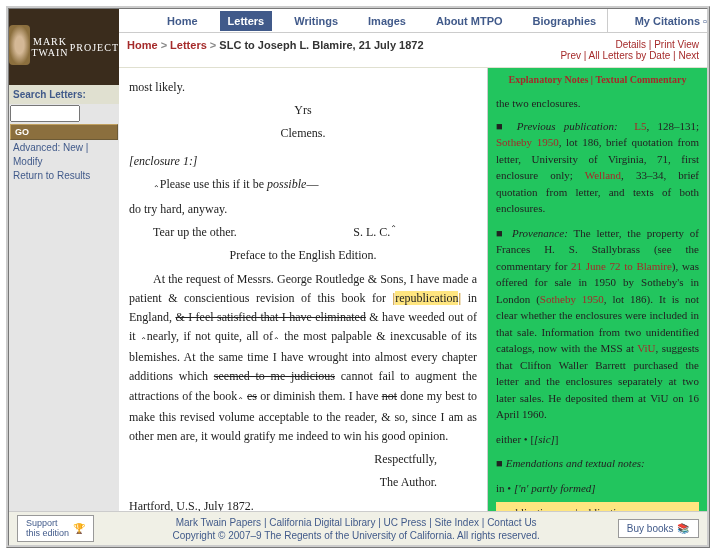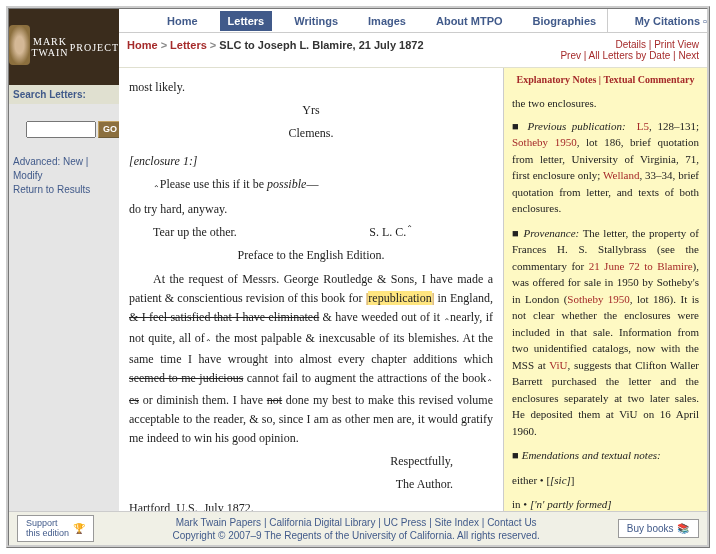--- a/index.html
+++ b/index.html
@@ -79,21 +79,21 @@
   background: #e5e5e5;
   padding: 0;
   font-size: 10px;
 }
 .search-hdr {
   background: #e0e0d0;
   padding: 4px;
   font-weight: bold;
   color: #415a8a;
 }
-.search-row { padding: 17px; display: flex; gap: 2px; }
+.search-row { padding: 1px; display: flex; gap: 2px; flex-direction: column; }
 .search-row input { width: 70px; font-size: 10px; }
 .go-btn {
   background: #8b6f3e; color: #fff; font-size: 9px; font-weight: bold;
   padding: 2px 4px; border: 1px outset #c0a060; cursor: pointer;
 }
 .adv-links { padding: 0 4px; color: #415a8a; line-height: 1.4; }
 .adv-links span { cursor: pointer; }
 .content {
   flex: 1;
   background: #fff;
@@ -129,28 +129,28 @@
 .doc-pane p { margin: 4px 0; }
 .doc-pane .center { text-align: center; }
 .doc-pane .right-sig { text-align: right; padding-right: 40px; }
 .doc-pane .indent { text-indent: 24px; }
 .doc-pane .enc { font-style: italic; margin-top: 8px; }
 .strike { text-decoration: line-through; }
 .hl { background: #ffe680; }
 .hl-bracket { color: #c08000; font-weight: bold; }
 .sub-caret { font-size: 8px; vertical-align: sub; }
 .notes-pane {
-  width: 204px;
+  width: 220px;
   overflow-y: scroll;
   border-left: 1px solid #ccc;
   font-family: Georgia, serif;
   font-size: 11px;
   line-height: 1.5;
   color: #222;
-  background: #fef9c3;
+  background: #22c55e;
 }
 .notes-tabs {
   text-align: center;
   padding: 4px;
   font-size: 10px;
   color: #a52a2a;
   font-weight: bold;
 }
 .notes-tabs span { cursor: pointer; }
 .notes-body { padding: 4px 8px; text-align: justify; }
@@ -276,24 +276,24 @@
             </div>
             <div class="notes-body">
               <div>the two enclosures.</div>
               <div class="entry">
                 <span class="sq">■ </span><em>Previous publication:</em>
                 &nbsp;<a>L5</a><span>, 128–131; </span><a>Sotheby 1950</a><span>, lot 186, brief quotation from letter, University of Virginia, 71, first enclosure only; </span><a>Welland</a><span>, 33–34, brief quotation from letter, and texts of both enclosures.</span>
               </div>
               <div class="entry">
                 <span class="sq">■ </span><em>Provenance:</em><span> The letter, the property of Frances H. S. Stallybrass (see the commentary for </span><a>21 June 72 to Blamire</a><span>), was offered for sale in 1950 by Sotheby's in London (</span><a>Sotheby 1950</a><span>, lot 186). It is not clear whether the enclosures were included in that sale. Information from two unidentified catalogs, now with the MSS at </span><a>ViU</a><span>, suggests that Clifton Waller Barrett purchased the letter and the enclosures separately at two later sales. He deposited them at ViU on 16 April 1960.</span>
               </div>
+              <div class="entry"><span>either</span> • [<em>[sic]</em>]</div>
               <div class="entry">
                 <span class="sq">■ </span><em>Emendations and textual notes:</em>
               </div>
-              <div class="entry"><span>either</span> • [<em>[sic]</em>]</div>
               <div class="entry"><span>in</span> • <em>['n' partly formed]</em></div>
               <div class="entry hl-row"><span>republication</span> • <span>re-|publication</span></div>
 
             </div>
           </div>
         </div>
       </div>
     </div>
   </div>
 

